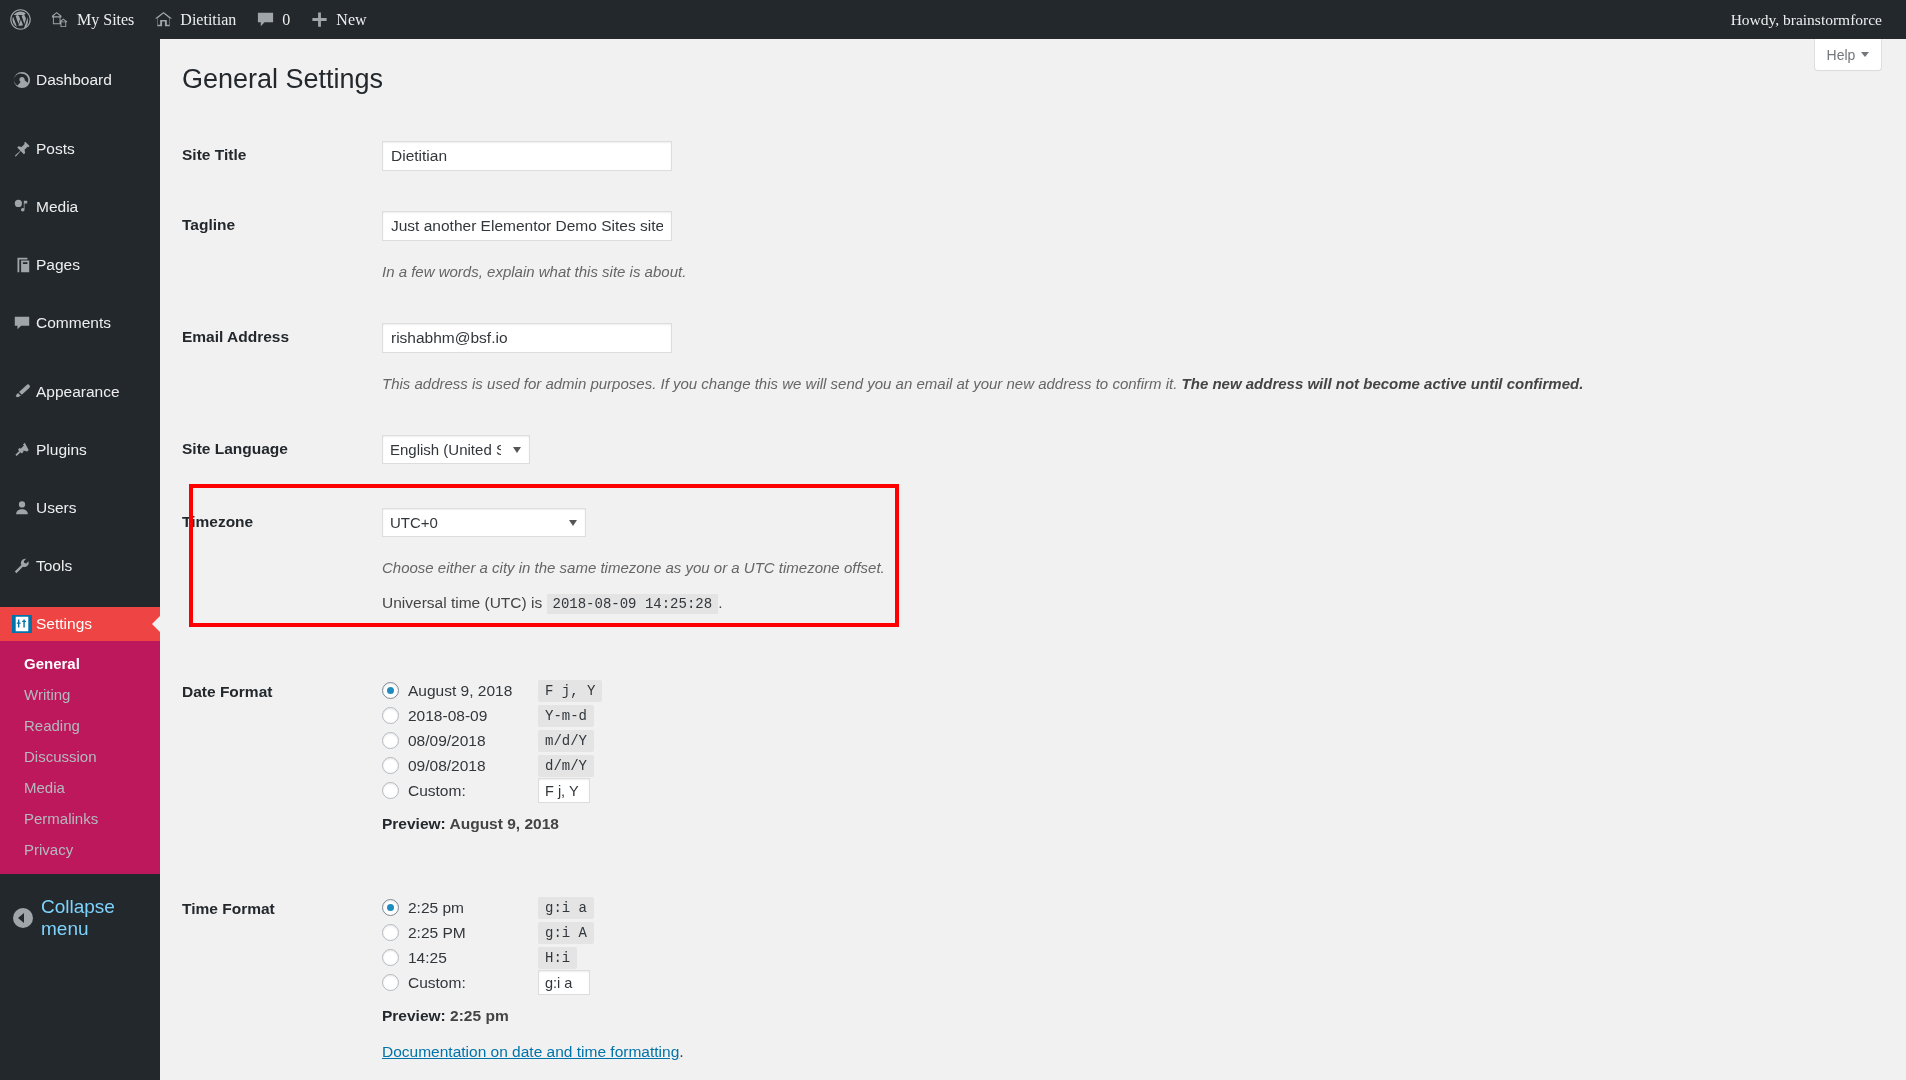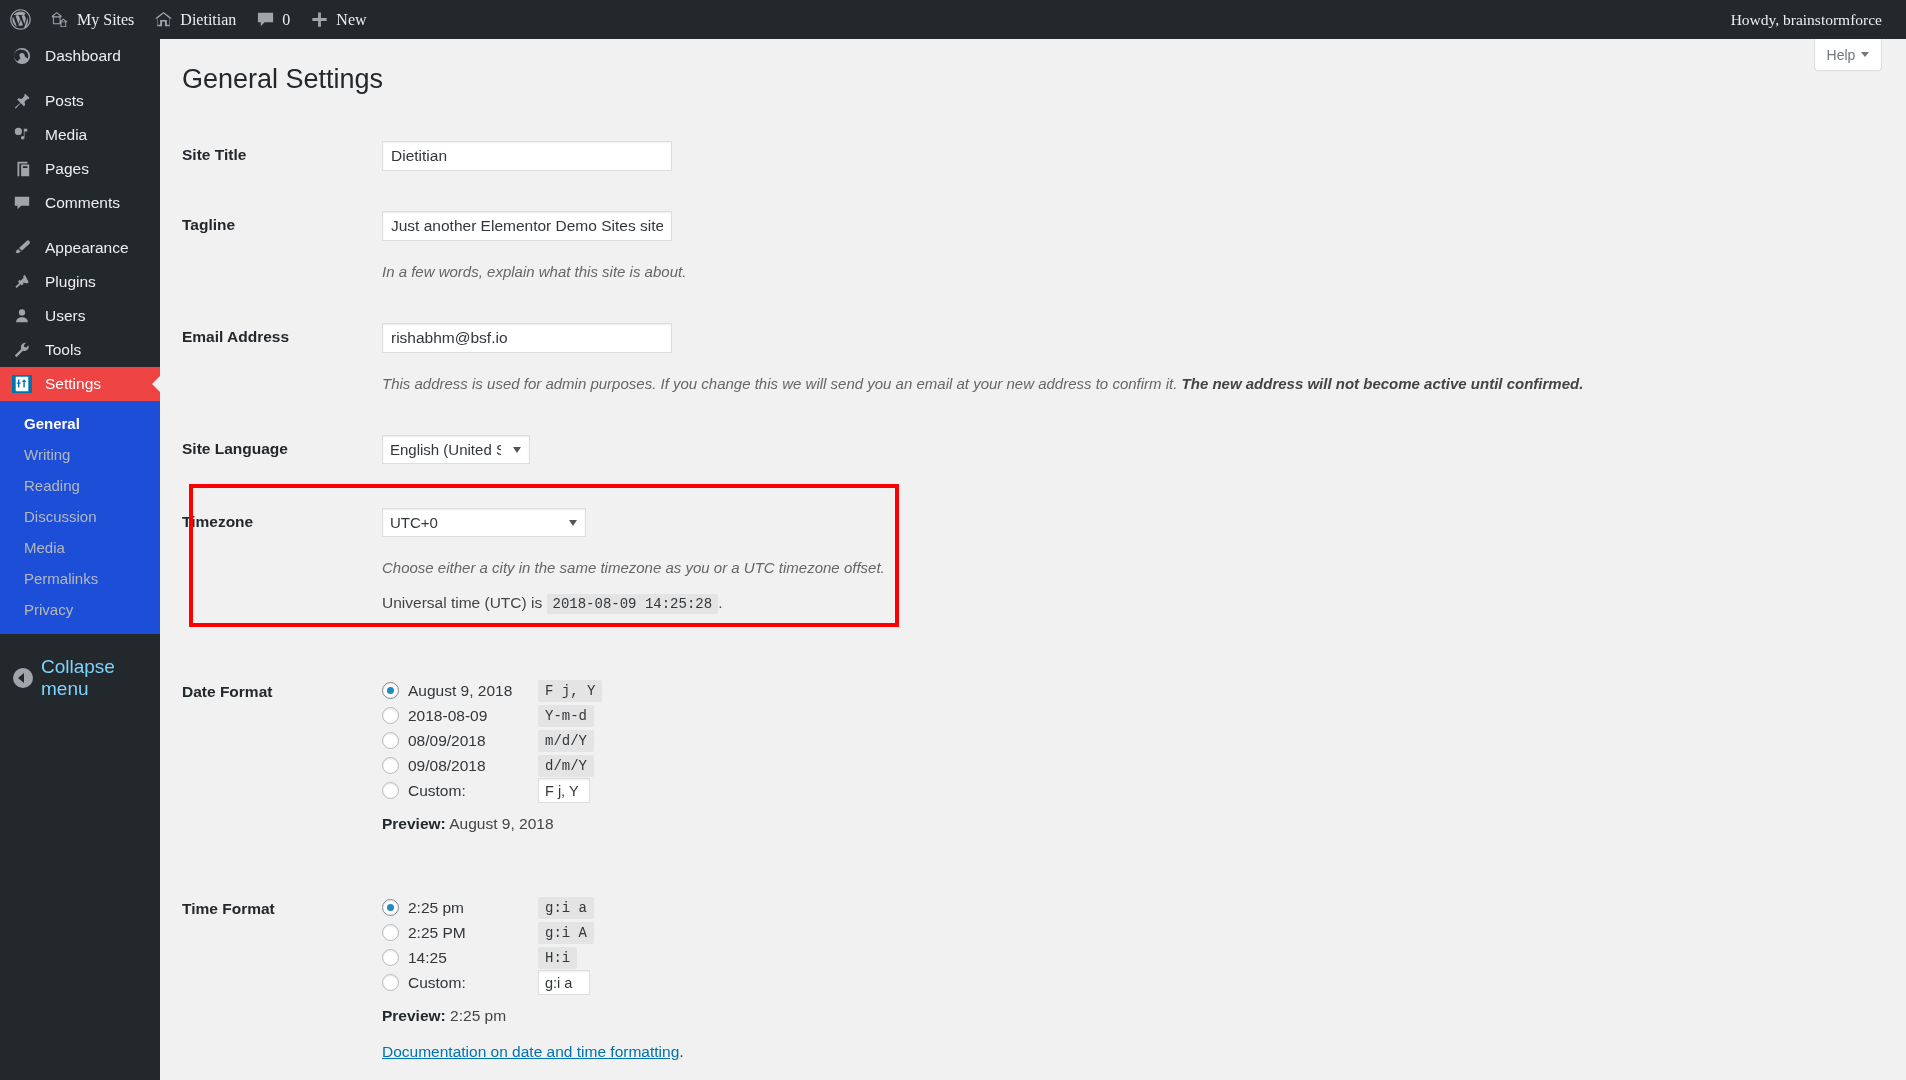--- a/index.html
+++ b/index.html
@@ -34,42 +34,43 @@
 
   
   #sidebar {
     position:absolute; top:39px; left:0; width:160px; height:1041px;
     background:#23282d;
     z-index:40;
   }
   .menu-top { padding-top:0; }
   .m-item {
     position:relative;
-    display:flex; align-items:center; gap:13px;
+    display:flex; align-items:center; gap:4px;
     height:34px; padding:0 0 0 12px;
     color:#eee; font-size:15.5px; text-decoration:none;
     cursor:pointer;
+    margin-top:24px;
   }
   .m-item .mi-ico { width:20px; display:flex; justify-content:center; }
   .m-item .mi-ico svg { fill:#a0a5aa; display:block; }
   .m-sep { height:11px; }
   .m-item.current {
     background:#ef4444; color:#fff; font-weight:400;
   }
   .m-item.current .mi-ico svg { fill:#fff; }
   .m-item.current::after {
     content:""; position:absolute; right:0; top:50%;
     margin-top:-8px;
     border-style:solid; border-width:8px 8px 8px 0;
     border-color:transparent #f1f1f1 transparent transparent;
   }
   .m-item.current .mi-ico {
     background:#0073aa;
   }
-  .submenu { background:#1d4ed8; padding:7px 0 9px 0; }
+  .submenu { background:#be185d; padding:7px 0 9px 0; }
   .sub-item {
     display:block; padding:7px 0 7px 24px;
     font-size:15px; color:#b4b9be; text-decoration:none; cursor:pointer;
   }
   .sub-item.current { color:#fff; font-weight:bold; }
   .collapse-row {
     display:flex; align-items:center; gap:8px;
     padding:11px 0 11px 13px; margin-top:11px;
     font-size:19px; color:#7dd3fc; cursor:pointer;
   }
@@ -187,21 +188,21 @@
     width:7px; height:7px; border-radius:50%; background:#1e8cbe;
   }
   .rlabel { font-size:15.5px; color:#32373c; min-width:118px; }
   .radio-row code.fmt { margin-left:12px; }
   .radio-row input.custom-fmt {
     margin-left:12px; width:52px; height:25px; padding:2px 6px;
     border:1px solid #ddd; background:#fff;
     font-family:"Liberation Sans", sans-serif; font-size:14.5px; color:#32373c;
     box-shadow:inset 0 1px 2px rgba(0,0,0,.07);
   }
-  p.preview { margin:12px 0 0 0; font-size:15.5px; color:#444; }
+  p.preview { margin:12px 0 0 0; font-size:15.5px; color:#444;font-weight:bold; }
   p.preview b { color:#23282d; }
   a.doclink {
     display:inline-block; margin-top:18px;
     font-size:15.5px; color:#0073aa; text-decoration:underline; cursor:pointer;
   }
 </style>
 </head>
 <body>
 
 <div id="adminbar">

